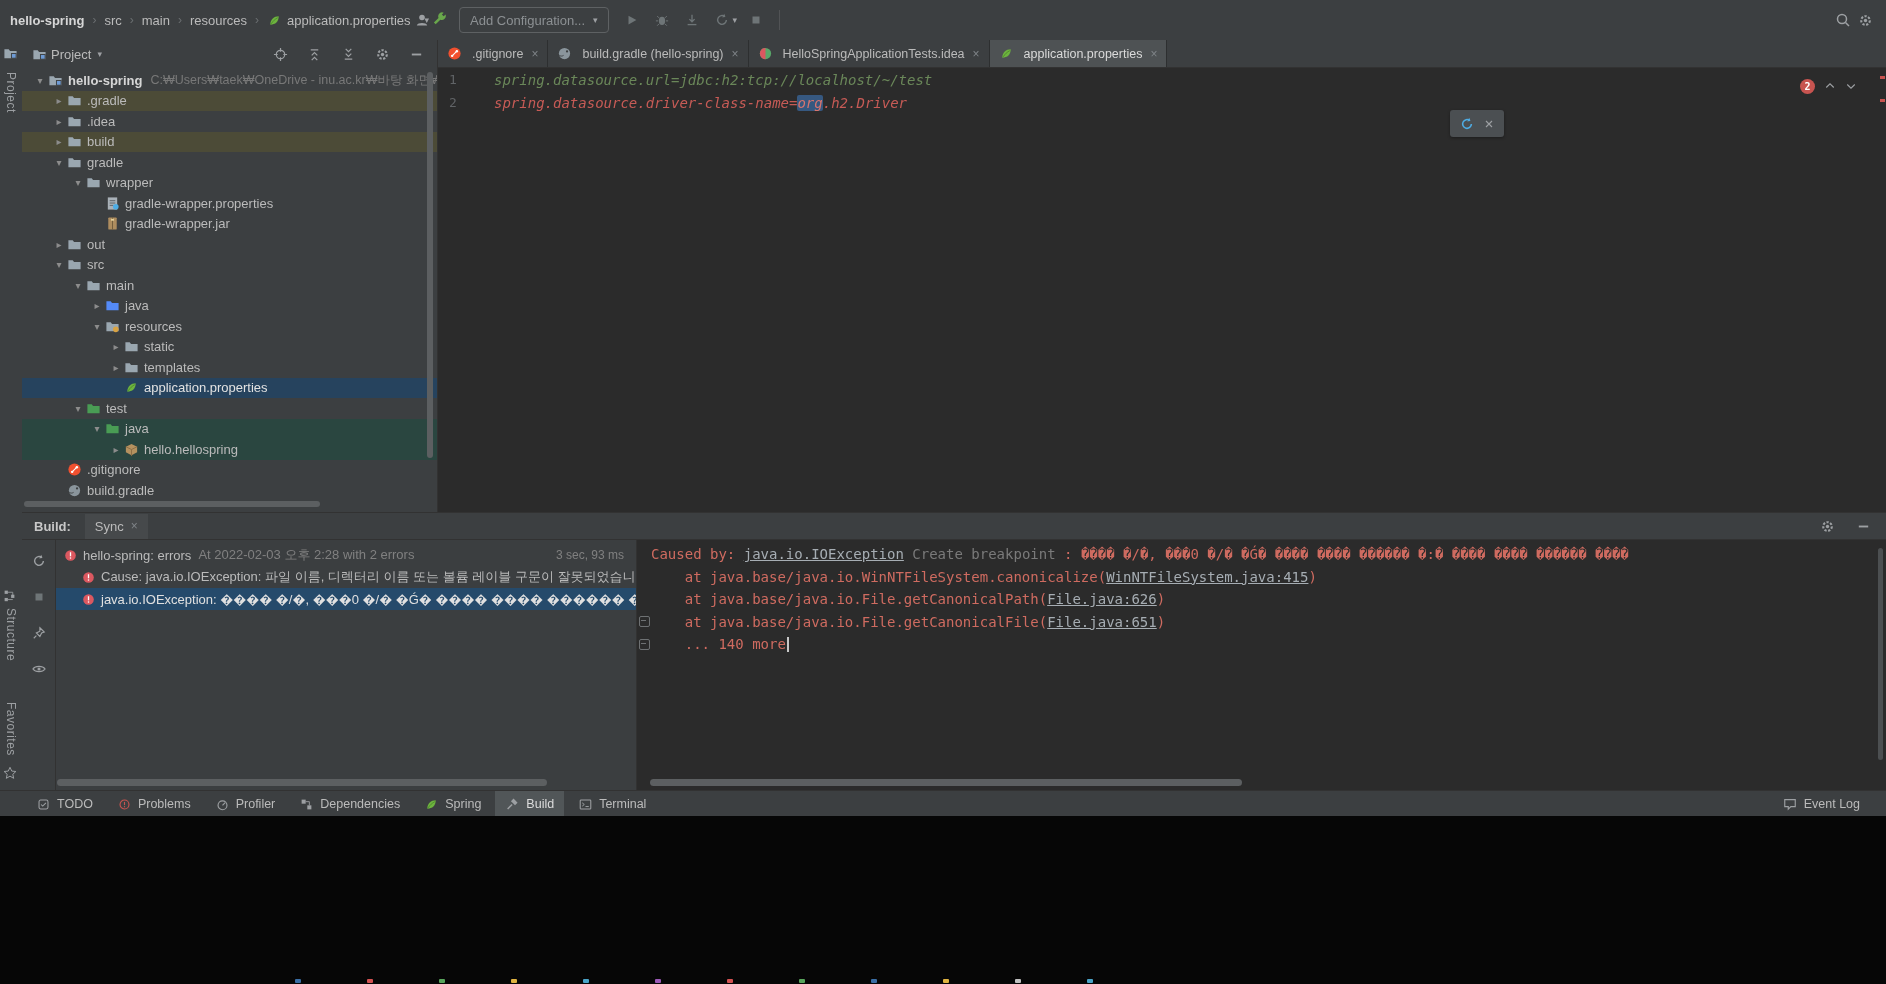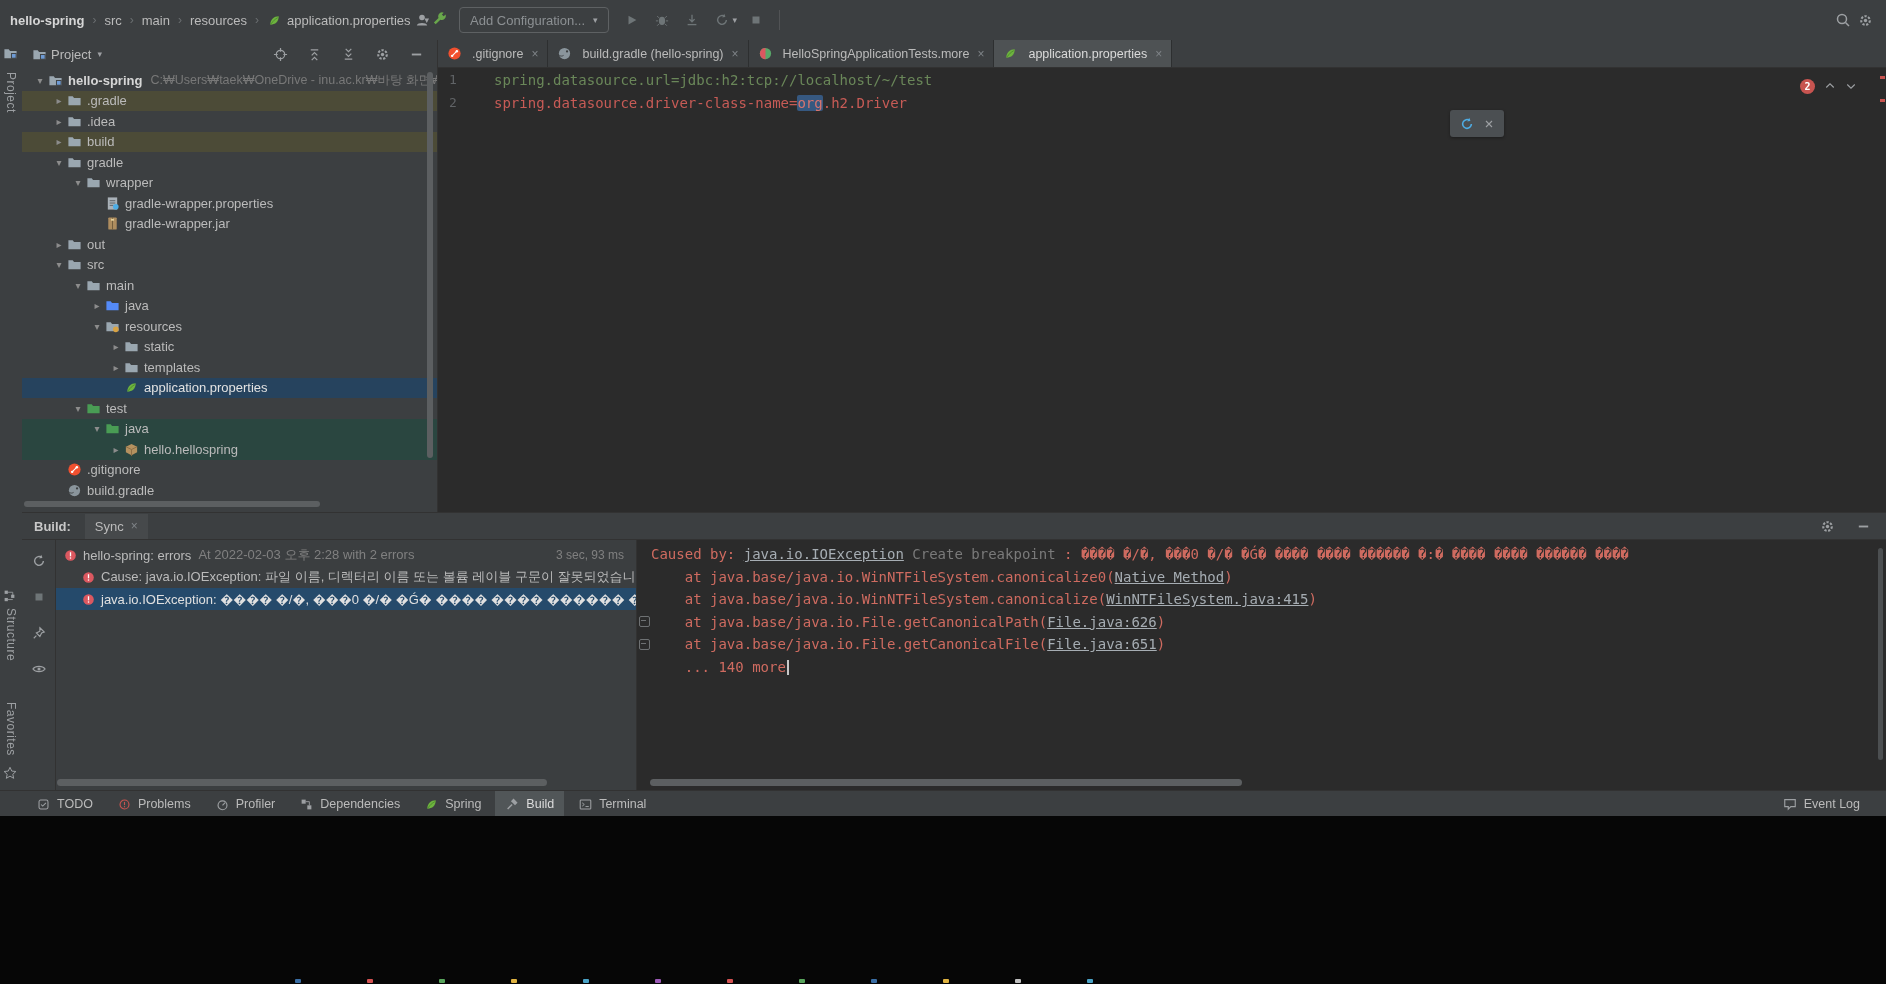--- a/index.html
+++ b/index.html
@@ -49,21 +49,21 @@
 
   
   .editor-wrap{position:absolute;left:437px;top:40px;width:1449px;height:472px;background:#2b2b2b;border-left:1px solid #323232;}
   .tabbar{height:27px;background:#3c3f41;border-bottom:1px solid #323232;display:flex;align-items:stretch;}
   .tab{display:flex;align-items:center;padding:0 9px;border-right:1px solid #2d2f30;color:#bbb;font-size:12.5px;gap:6px;}
   .tab.active{background:#4e5254;color:#dadada;}
   .tab .x{color:#7f8488;font-size:12px;margin-left:2px;}
   .editor{position:relative;height:444px;overflow:hidden;}
   .cl{display:flex;height:23px;align-items:center;font-size:14px;}
   .cl .num{width:56px;min-width:56px;padding-left:11px;color:#606366;font-size:13px;box-sizing:border-box;}
-  .cl .code{white-space:pre;}
+  .cl .code{white-space:pre;font-style:italic;}
   .seg-green{color:#6a8759;}
   .seg-red{color:#c75b56;}
   .seg-red-hl{color:#d8756f;background:#365880;border-radius:2px;}
   .err-nav{position:absolute;top:7px;right:30px;display:flex;align-items:center;gap:9px;}
   .errball{width:15px;height:15px;border-radius:50%;background:#c75450;color:#fff;font-size:10px;
            display:flex;align-items:center;justify-content:center;font-weight:bold;}
   .float-widget{position:absolute;left:1012px;top:42px;width:54px;height:27px;background:#4b4f52;border-radius:3px;
                 display:flex;align-items:center;justify-content:center;gap:8px;box-shadow:0 1px 3px rgba(0,0,0,.35);}
   .stripe-mark{position:absolute;right:2px;width:5px;height:3px;background:#c75450;}
 
@@ -489,21 +489,21 @@
           <span>build.gradle (hello-spring)</span>
           <span class="x">×</span>
         </div>
         <div class="tab">
           <span class="ticon">
             <svg width="15" height="15" viewBox="0 0 16 16">
               <circle cx="8" cy="8" r="6" fill="#59a869"></circle>
               <path d="M8 2a6 6 0 0 0 0 12z" fill="#db5860"></path>
             </svg>
           </span>
-          <span>HelloSpringApplicationTests.more</span>
+          <span>HelloSpringApplicationTests.idea</span>
           <span class="x">×</span>
         </div>
         <div class="tab active">
           <span class="ticon">
             <svg width="15" height="15" viewBox="0 0 16 16">
               <path d="M3.5 12.5C3.5 7 7.5 3.5 12.5 3.5 12.5 9 9 12.5 3.5 12.5Z" fill="#6db33f"></path>
               <path d="M4.5 11.5c2-3 4-5 7-6.5" stroke="#4e8c2b" fill="none" stroke-width="1"></path>
             </svg>
           </span>
           <span>application.properties</span>
@@ -632,21 +632,20 @@
             </span>
             <span>java.io.IOException: ���� �/�, ���0 �/� �Ǵ� ���� ���� ������ �:&lt; ������ ����</span>
           </div>
         </div>
       <div class="b-divider"></div>
       <div class="console mono" id="console">
         <div class="fold-mark" style="top:76px"></div>
         <div class="fold-mark" style="top:99px"></div>
         <div class="vscroll" style="right:3px;top:8px;width:5px;height:212px;background:#4c4f51"></div>
       <div class="cline"><span class="seg-err">Caused by: </span><span class="seg-link">java.io.IOException</span><span class="seg-hint"> Create breakpoint </span><span class="seg-err">: ���� �/�, ���0 �/� �Ǵ� ���� ���� ������ �:� ���� ���� ������ ����</span></div>
-          <div class="cline"><span class="seg-err">    at java.base/java.io.WinNTFileSystem.canonicalize0(</span><span class="seg-link">Native Method</span><span class="seg-err">)</span></div>
           <div class="cline"><span class="seg-err">    at java.base/java.io.WinNTFileSystem.canonicalize(</span><span class="seg-link">WinNTFileSystem.java:415</span><span class="seg-err">)</span></div>
           <div class="cline"><span class="seg-err">    at java.base/java.io.File.getCanonicalPath(</span><span class="seg-link">File.java:626</span><span class="seg-err">)</span></div>
           <div class="cline"><span class="seg-err">    at java.base/java.io.File.getCanonicalFile(</span><span class="seg-link">File.java:651</span><span class="seg-err">)</span></div>
           <div class="cline"><span class="seg-err">    ... 140 more</span><span class="caret"></span></div>
         </div>
       <div class="hscroll" style="left:35px;top:239px;width:490px;height:7px"></div>
       <div class="hscroll" style="left:628px;top:239px;width:592px;height:7px"></div>
     </div>
   </div>
 

